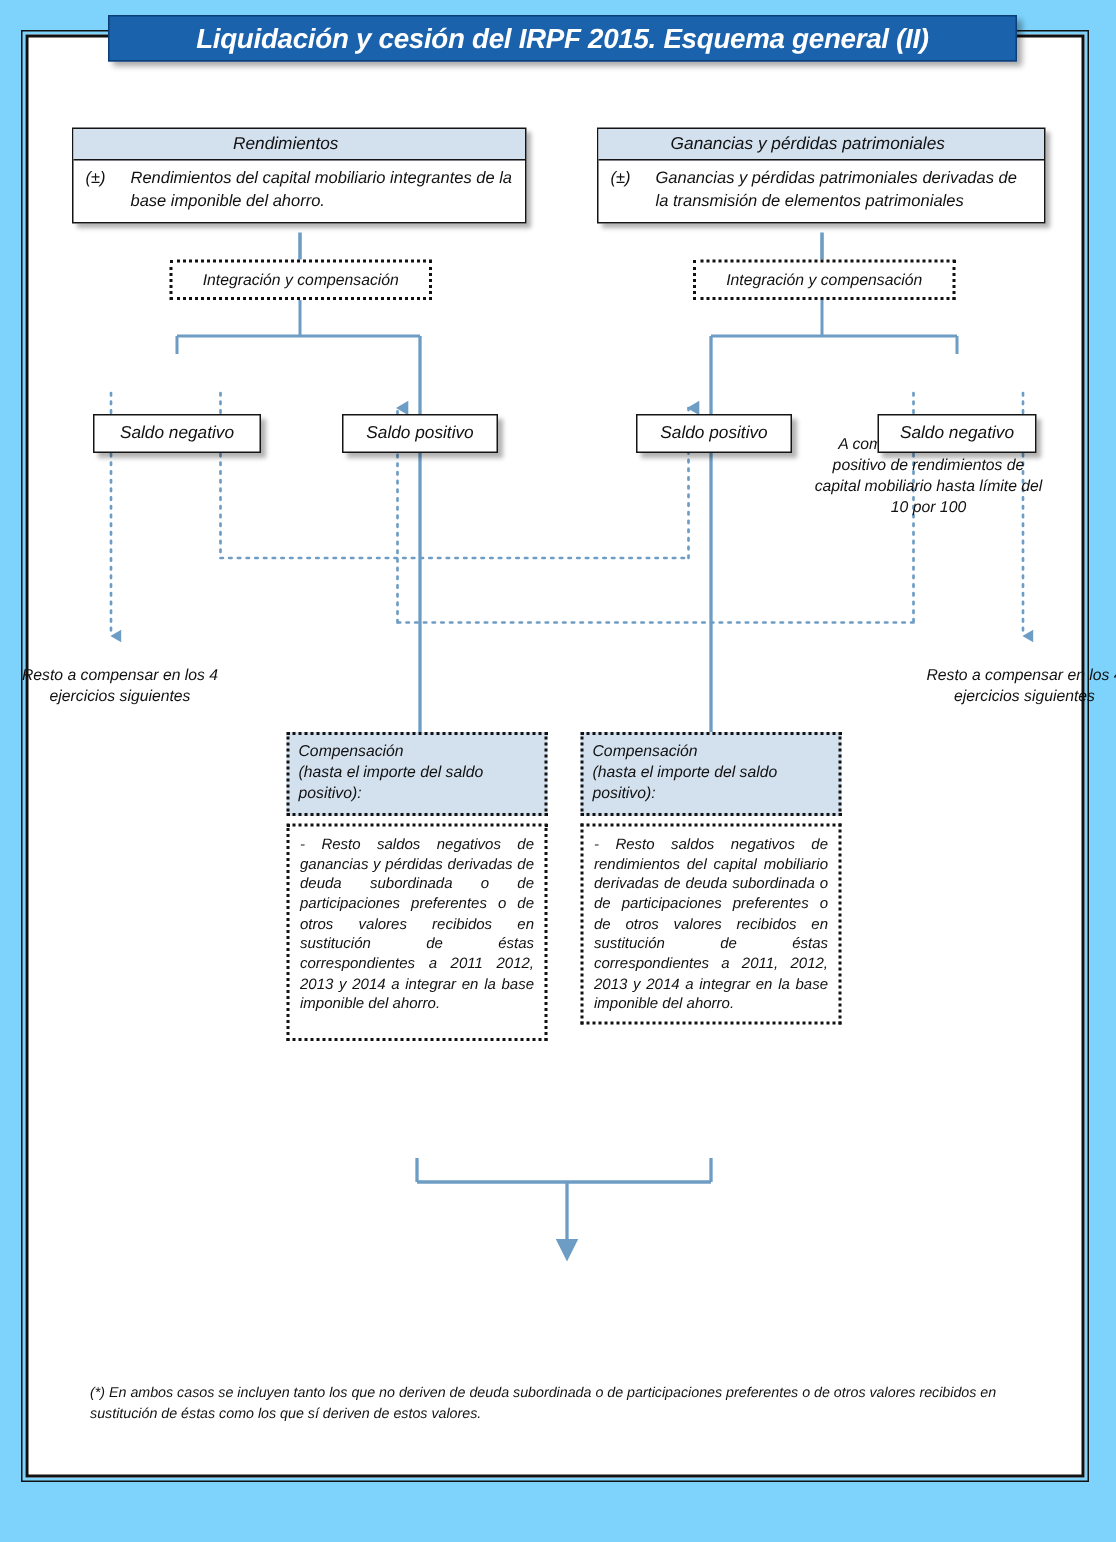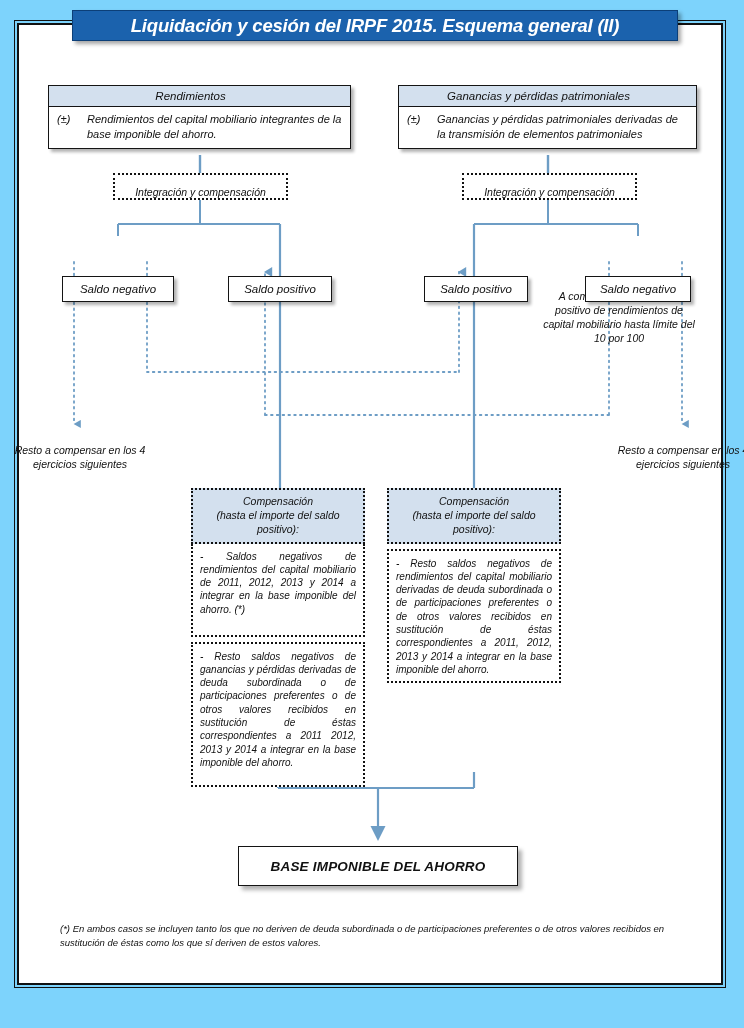--- a/index.html
+++ b/index.html
@@ -108,21 +108,21 @@
   
   .dotbox {
     position: absolute;
     border: 2px dotted #111111;
     box-sizing: border-box;
     background: #ffffff;
     text-align: center;
     font-size: 10.5px;
     color: #111111;
     display: flex;
-    align-items: flex-end;
+    align-items: center;
     justify-content: center;
     z-index: 20;
   }
 
   
   .saldo {
     position: absolute;
     background: #ffffff;
     border: 1px solid #141414;
     box-sizing: border-box;
@@ -149,21 +149,21 @@
   
   .compbox {
     position: absolute;
     z-index: 20;
     box-sizing: border-box;
   }
   .comp-head {
     border: 2px dotted #111111;
     background: #d3e0ee;
     box-sizing: border-box;
-    text-align: center;
+    text-align: left;
     font-size: 10.5px;
     line-height: 1.35;
     color: #111111;
     padding: 4px 6px 5px 6px;
   }
   .comp-cell {
     border: 2px dotted #111111;
     border-top: none;
     background: #ffffff;
     box-sizing: border-box;
@@ -319,32 +319,28 @@
 
   <div class="note" style="left:10px; top:444px; width:140px;">Resto a  compensar en los 4 ejercicios siguientes</div>
   <div class="note" style="left:614px; top:444px; width:138px;">Resto a compensar en los 4 ejercicios siguientes</div>
 
   <div class="compbox" style="left:191px; top:488px; width:174px;">
     <div class="comp-head">
       <div>Compensación</div>
       <div>(hasta el importe del saldo</div>
       <div>positivo):</div>
     </div>
-    <div class="comp-cell" style="height:93px;">-   Saldos negativos de rendimientos del capital mobiliario de 2011, 2012, 2013 y 2014 a integrar en la base imponible del ahorro. (*)</div>
     <div class="comp-cell sep" style="height:145px;">-   Resto saldos negativos de ganancias y pérdidas derivadas de deuda subordinada o de participaciones preferentes o de otros valores recibidos en sustitución de éstas correspondientes a 2011 2012, 2013 y 2014 a integrar en la base imponible del ahorro.</div>
   </div>
 
   <div class="compbox" style="left:387px; top:488px; width:174px;">
     <div class="comp-head">
       <div>Compensación</div>
       <div>(hasta el importe del saldo</div>
       <div>positivo):</div>
     </div>
     <div class="comp-cell sep" style="height:134px;">-   Resto saldos negativos de rendimientos del capital mobiliario derivadas de deuda subordinada o de participaciones preferentes o de otros valores recibidos en sustitución de éstas correspondientes a 2011, 2012, 2013 y 2014 a integrar en la base imponible del ahorro.</div>
   </div>
 
-  <div id="base-box">
-    <span class="t">BASE IMPONIBLE DEL AHORRO</span>
-  </div>
 
   <div id="footnote">(*)  En ambos casos se incluyen tanto los que no deriven de deuda subordinada o de participaciones preferentes o de otros valores recibidos en sustitución de éstas como los que sí deriven de estos valores.</div>
 
 </div>
 
 </body></html>

